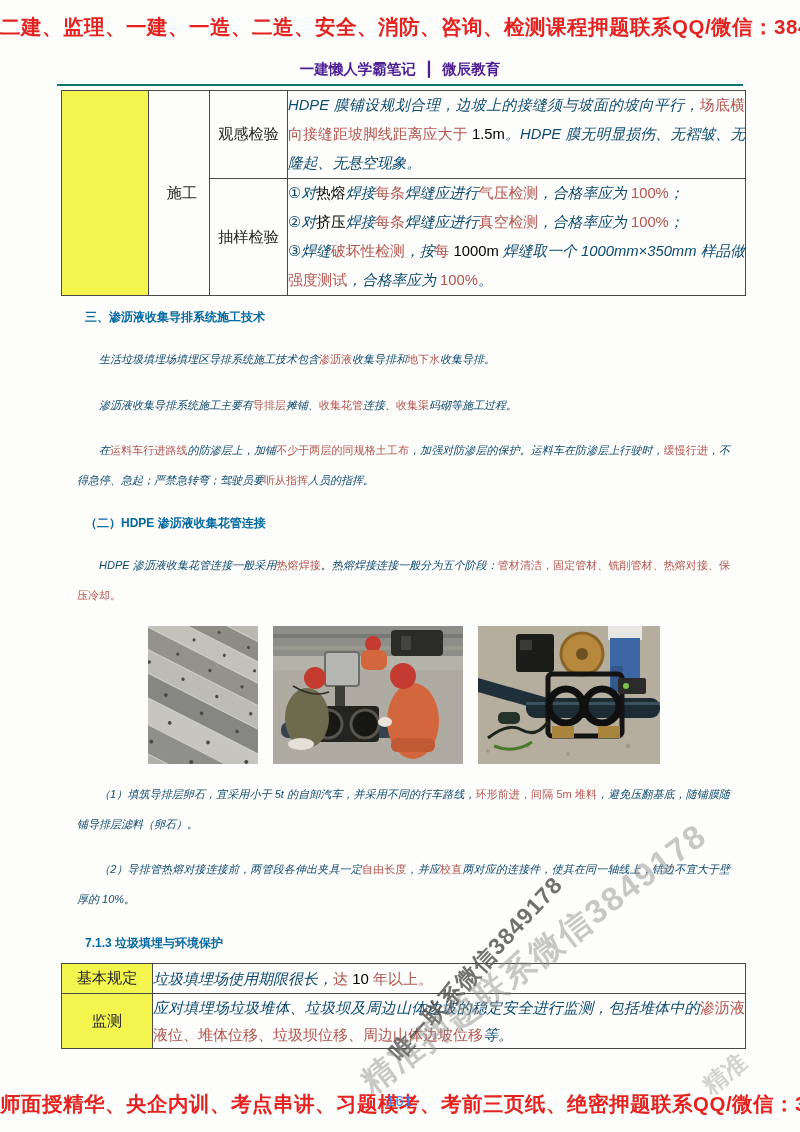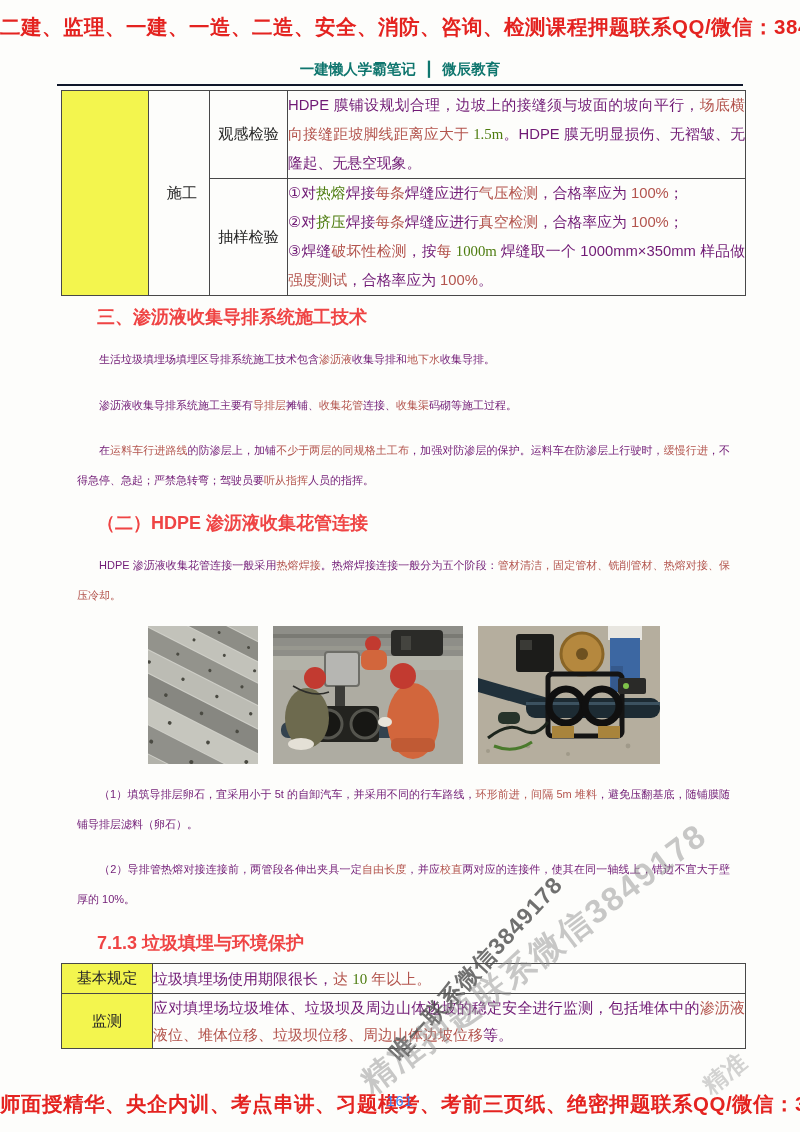--- a/index.html
+++ b/index.html
@@ -10,39 +10,39 @@
     color:#262626;
   }
   .banner{
     text-align:center;font-weight:bold;font-size:20.5px;color:#e42320;
     letter-spacing:.5px;white-space:nowrap;
   }
   .banner-top{padding-top:13px;}
   .banner-bottom{position:absolute;top:1090px;left:0;right:0;}
   .page-header{
     margin:19px 57px 0 57px;text-align:center;
-    color:#0f766e;font-weight:bold;font-size:14.5px;
-    padding-bottom:5px;border-bottom:2px solid #0f172a;
+    color:#4c1d95;font-weight:bold;font-size:14.5px;
+    padding-bottom:5px;border-bottom:2px solid #0f766e;
   }
   .page-header .sep{margin:0 9px;font-weight:bold;}
   table.tbl{
     border-collapse:collapse;margin-left:61px;width:685px;
     font-size:14.8px;color:#262626;table-layout:fixed;
   }
   table.tbl td{border:1px solid #484848;vertical-align:middle;padding:0;}
   .lbl{ text-align:center;font-size:15.2px;}
   .yellow{background:#f3f54e;}
   .content-cell{padding:5px 11px;line-height:29px;text-align:justify;}
   .cell-line{text-align:justify;}
-  .c-k{color:#701a75;}
+  .c-k{color:#0c4a6e;font-style:italic;}
   .c-r{color:#b3544d;}
-  .c-t{color:#4d7c0f;font-family:Liberation Serif, serif;}
+  .c-t{color:#000000;}
   .sect{margin:0 54px 0 61px;}
   .h-bold{
-    font-size:18px;font-weight:bold;color:#ef4444;
+    font-size:12px;font-weight:bold;color:#0369a1;
     text-indent:2em;line-height:24px;margin:9px 0 3px 0;
   }
   .para{
     font-size:11px;line-height:29.5px;text-align:justify;
     text-indent:2em;margin:16px;
   }
   .photos{
     display:flex;justify-content:center;align-items:flex-start;gap:15px;
     margin:9px 54px 2px 61px;
   }

